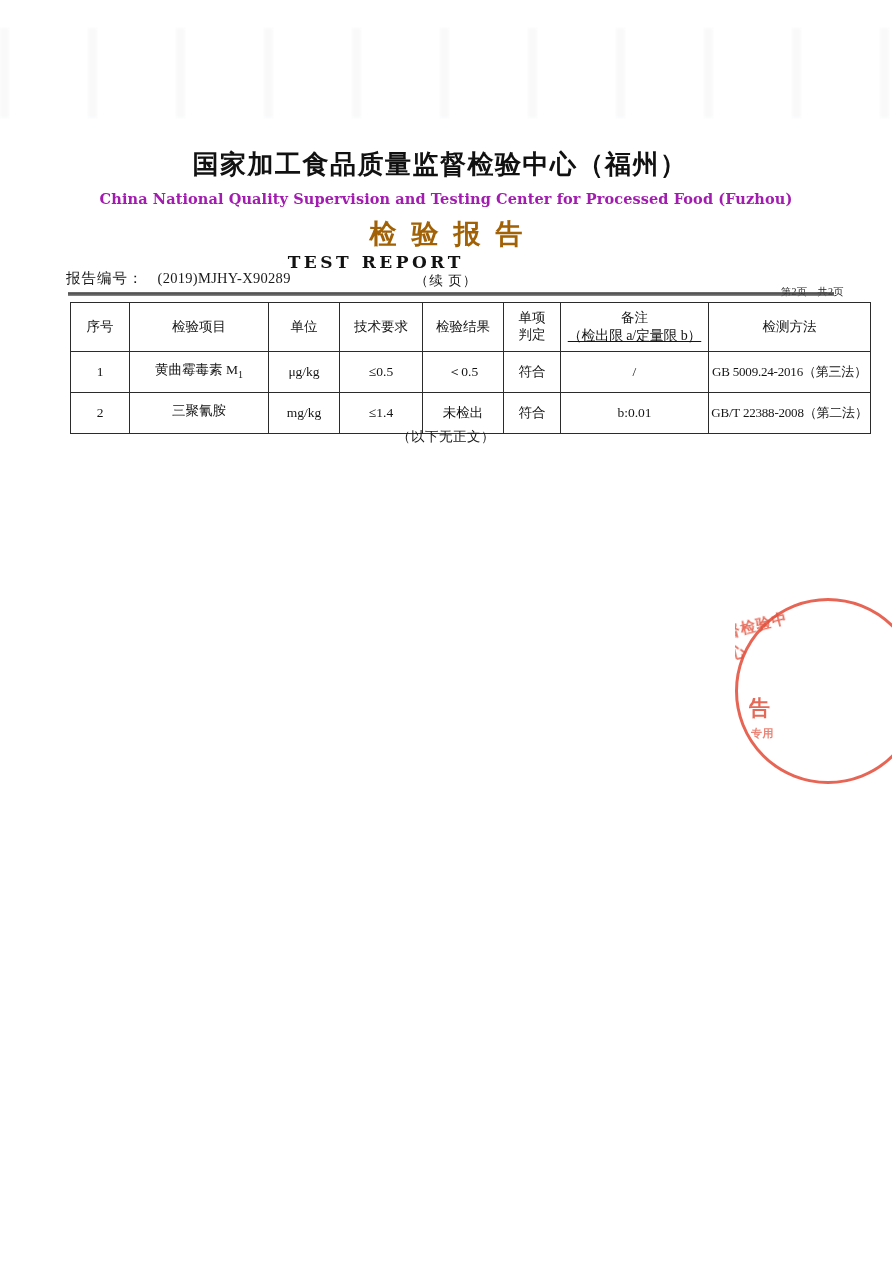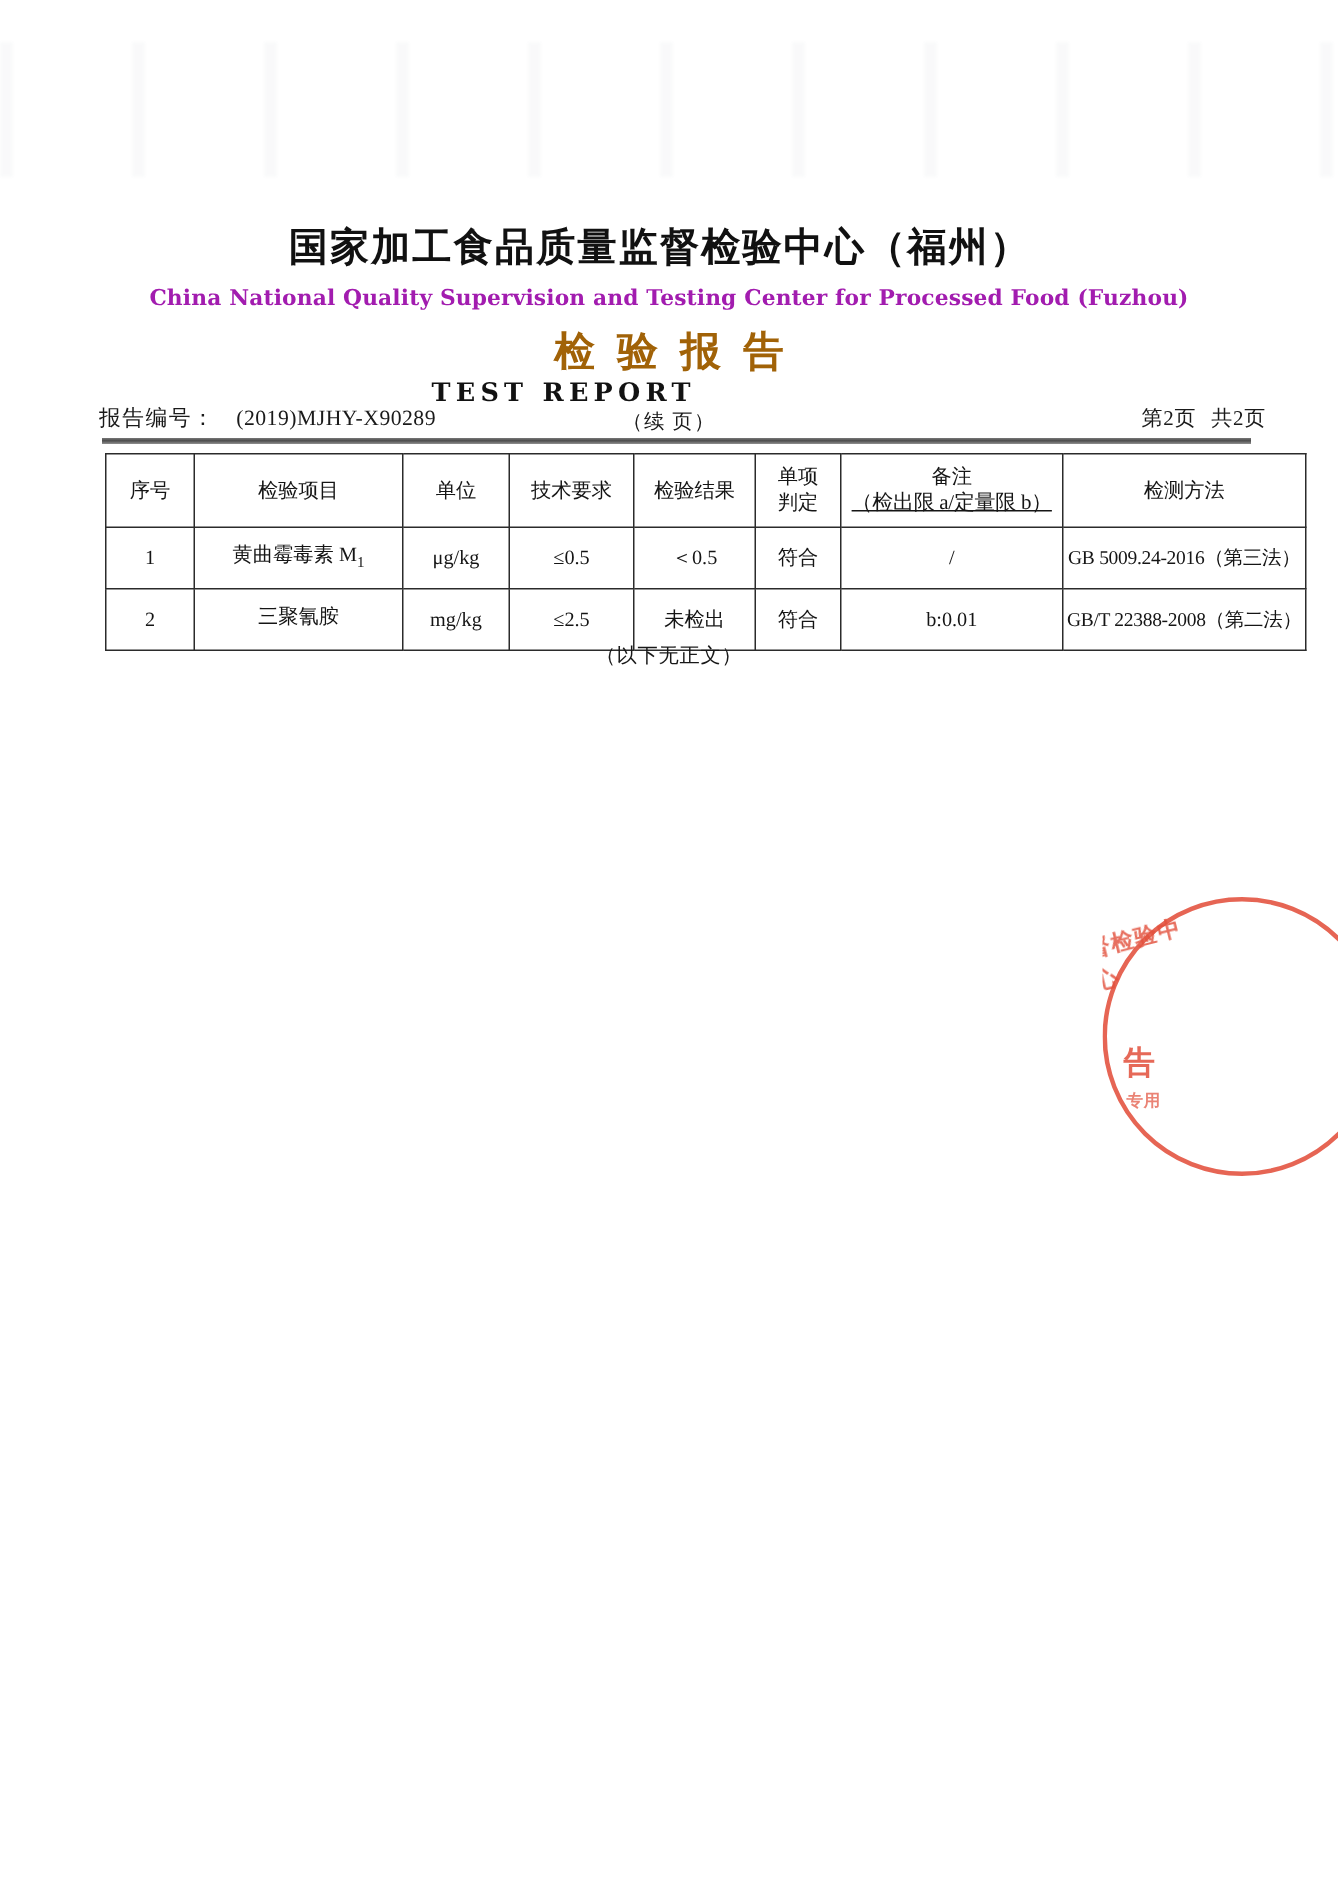--- a/index.html
+++ b/index.html
@@ -114,22 +114,22 @@
     left: 0;
     top: 3px;
     width: 892px;
     text-align: center;
     font-size: 13.5px;
     letter-spacing: 1px;
   }
   .meta-pages {
     position: absolute;
     right: 48px;
-    top: 1px;
-    font-size: 14px;
+    top: 16px;
+    font-size: 10px;
     white-space: nowrap;
     letter-spacing: 0.5px;
   }
   .meta-pages .gap { display: inline-block; width: 10px; }
 
   
   .report-table {
     position: absolute;
     top: 302px;
     left: 70px;
@@ -307,21 +307,21 @@
         <td>≤0.5</td>
         <td>＜0.5</td>
         <td>符合</td>
         <td>/</td>
         <td class="method-cell">GB 5009.24-2016（第三法）</td>
       </tr>
       <tr>
         <td>2</td>
         <td class="cell-item"><span>三聚氰胺</span><span class="sub"></span></td>
         <td>mg/kg</td>
-        <td>≤2.5</td>
+        <td>≤1.4</td>
         <td>未检出</td>
         <td>符合</td>
         <td>b:0.01</td>
         <td class="method-cell">GB/T 22388-2008（第二法）</td>
       </tr>
     </tbody>
   </table>
 
   <div class="end-note">（以下无正文）</div>
 

